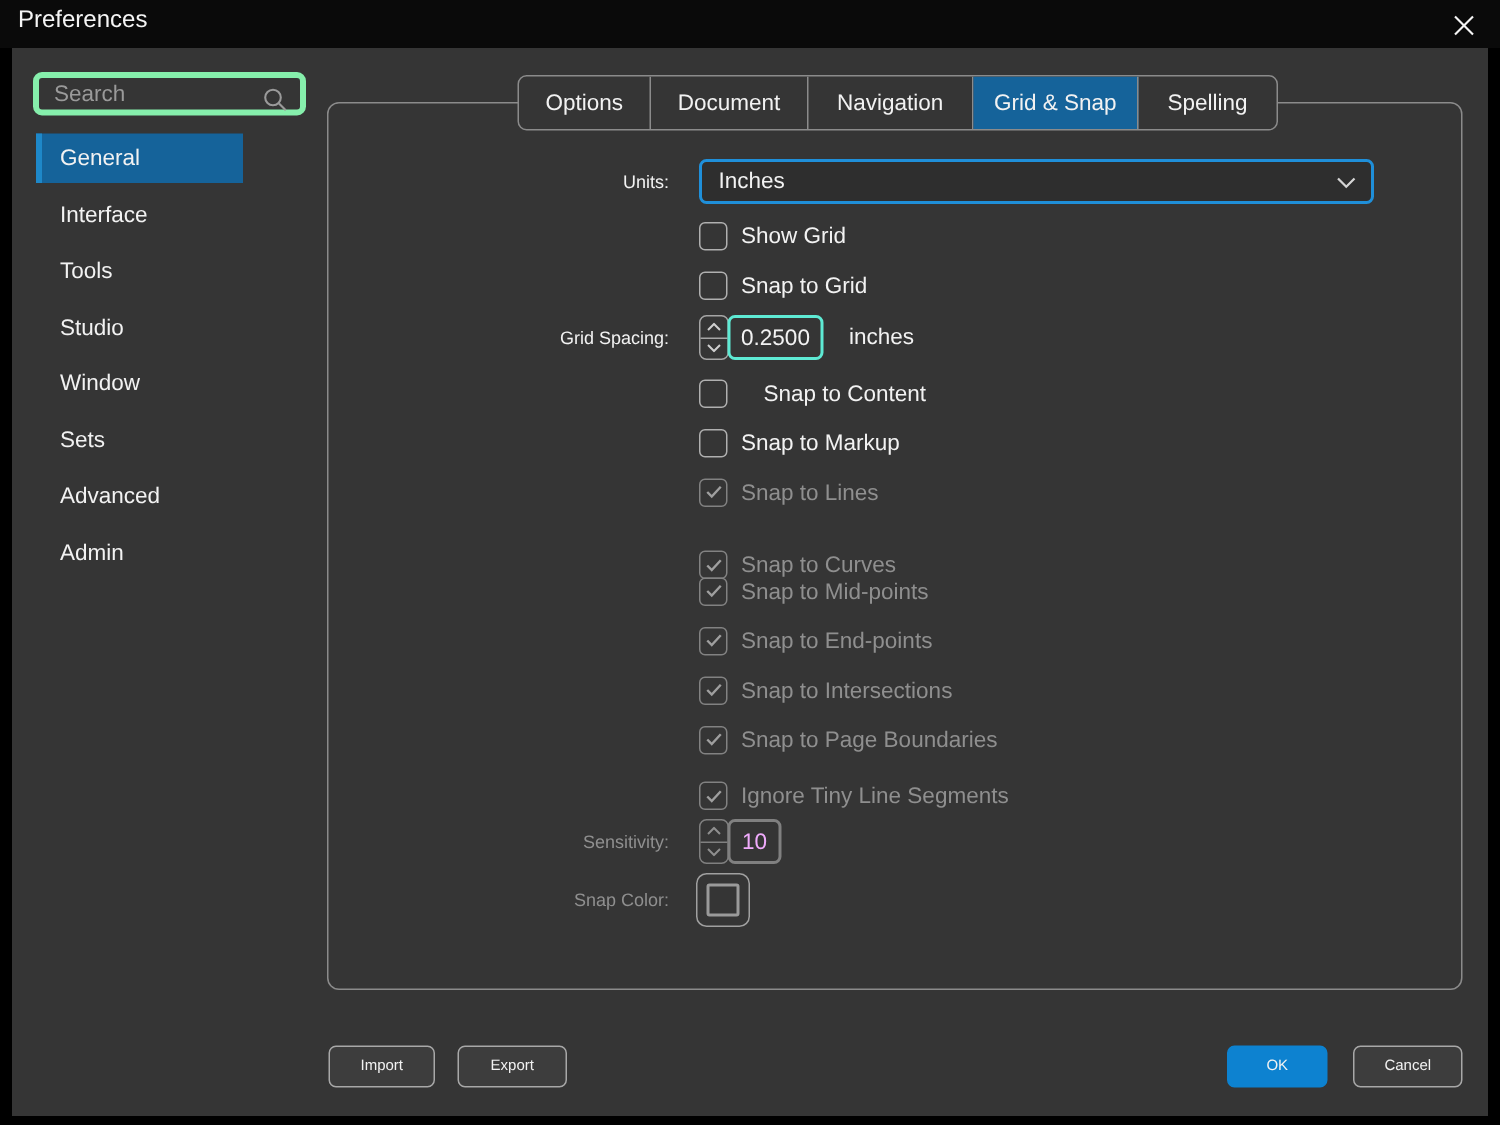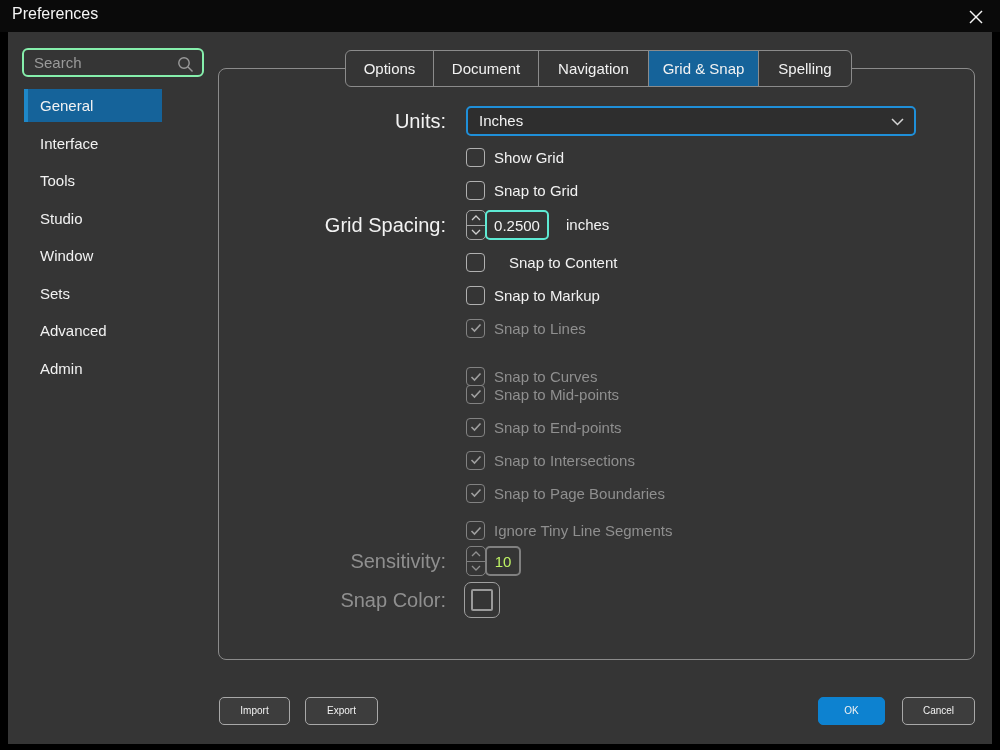--- a/index.html
+++ b/index.html
@@ -6,21 +6,21 @@
   .window{position:relative;width:1000px;height:750px;background:#000;overflow:hidden;
     font-family:"Liberation Sans",sans-serif;-webkit-font-smoothing:antialiased;}
   .titlebar{position:absolute;left:0;top:0;width:100%;height:32px;background:#0a0a0a;}
   .title{position:absolute;left:12px;top:5px;font-size:16px;color:#f5f5f5;}
   .close-btn{position:absolute;right:14px;top:7px;width:20px;height:20px;display:flex;
     align-items:center;justify-content:center;cursor:pointer;}
   .body{position:absolute;left:8px;top:32px;width:984px;height:712px;background:#353535;}
 
   
   .search-box{position:absolute;left:14px;top:16px;width:182px;height:29px;
-    border:2px solid #86efac;border-radius:6px;box-sizing:border-box;}
+    border:4px solid #86efac;border-radius:6px;box-sizing:border-box;}
   .search-input{position:absolute;left:0;top:0;width:148px;height:100%;background:transparent;
     border:none;outline:none;color:#e8e8e8;font-size:15px;padding:0 0 0 10px;
     font-family:"Liberation Sans",sans-serif;}
   .search-input::placeholder{color:#9a9a9a;}
   .search-icon{position:absolute;right:8px;top:6px;}
 
   
   .sidebar{position:absolute;left:16px;top:57px;width:138px;}
   .side-item{height:33px;line-height:33px;margin-bottom:4.5px;padding-left:12px;
     border-left:4px solid transparent;box-sizing:border-box;color:#f2f2f2;font-size:15px;cursor:pointer;}
@@ -30,21 +30,21 @@
   .panel{position:absolute;left:210px;top:36px;width:757px;height:592px;
     border:1px solid #8b8b8b;border-radius:8px;box-sizing:border-box;}
   .tabbar{position:absolute;left:337px;top:18px;height:37px;display:flex;background:#353535;
     border:1px solid #8b8b8b;border-radius:6px;overflow:hidden;box-sizing:border-box;z-index:2;}
   .tab{height:100%;line-height:35px;text-align:center;color:#f2f2f2;font-size:15px;
     border-right:1px solid #8b8b8b;box-sizing:border-box;cursor:pointer;}
   .tab:last-child{border-right:none;}
   .tab.selected{background:var(--sel,#15639a);}
 
   .row-label{position:absolute;left:0;width:237px;text-align:right;color:#f2f2f2;
-    font-size:20px;padding-right:10px;box-sizing:border-box;}
+    font-size:12px;padding-right:10px;box-sizing:border-box;}
   .row-label.dim{color:#8f8f8f;}
 
   .dropdown{position:absolute;left:247px;top:37px;width:450px;height:30px;
     border:2px solid var(--focus,#1f8fd9);border-radius:5px;background:#2e2e2e;
     box-sizing:border-box;cursor:pointer;}
   .dropdown-value{line-height:26px;padding-left:11px;color:#f2f2f2;font-size:15px;}
   .dropdown-chevron{position:absolute;right:10px;top:10px;}
 
   .checkbox-row{position:absolute;left:247px;height:19px;display:flex;align-items:center;gap:9px;}
   .cb{width:19px;height:19px;border:1px solid #b0b0b0;border-radius:4px;box-sizing:border-box;
@@ -57,21 +57,21 @@
 
   .spinner{position:absolute;display:flex;}
   .spin-arrows{width:20px;height:30px;border:1px solid #a5a5a5;border-radius:5px;
     box-sizing:border-box;display:flex;flex-direction:column;flex:none;}
   .spin-up,.spin-down{flex:1;display:flex;align-items:center;justify-content:center;cursor:pointer;}
   .spin-down{border-top:1px solid #a5a5a5;}
   .spin-value{height:30px;border:2px solid #5eead4;border-radius:5px;box-sizing:border-box;
     margin-left:-1px;text-align:center;line-height:28px;color:#f2f2f2;font-size:15px;background:#353535;}
   .spinner.dim .spin-arrows,.spinner.dim .spin-value{border-color:#808080;}
   .spinner.dim .spin-down{border-top-color:#808080;}
-  .spinner.dim .spin-value{color:#bef264;}
+  .spinner.dim .spin-value{color:#f0abfc;}
   .spin-unit{position:absolute;left:347px;color:#f2f2f2;font-size:15px;line-height:30px;}
 
   .swatch{position:absolute;left:245px;top:513px;width:36px;height:36px;
     border:1px solid #a0a0a0;border-radius:7px;box-sizing:border-box;cursor:pointer;}
   .swatch-inner{position:absolute;left:6px;top:6px;right:6px;bottom:6px;
     border:2px solid #9a9a9a;border-radius:2px;}
 
   .btn{position:absolute;height:28px;background:#3d3d3d;border:1px solid #a8a8a8;
     border-radius:5px;color:#f2f2f2;font-size:10px;text-align:center;line-height:26px;
     box-sizing:border-box;cursor:pointer;}

